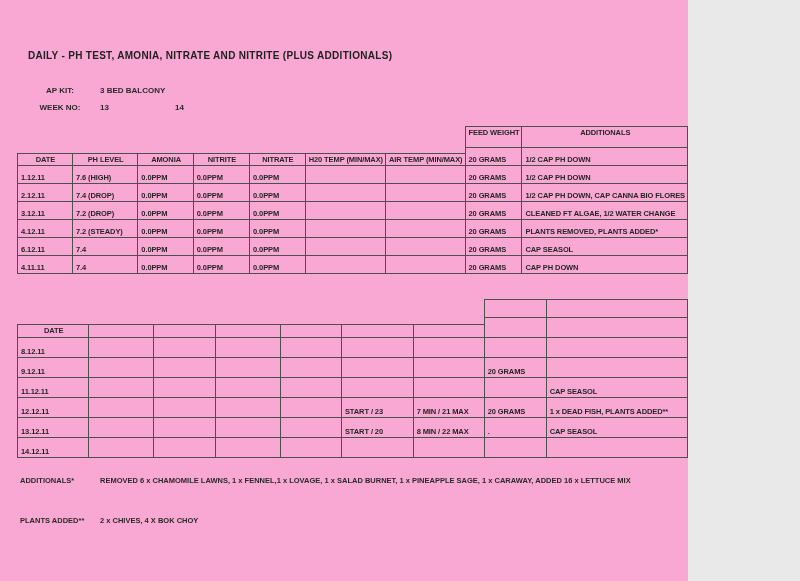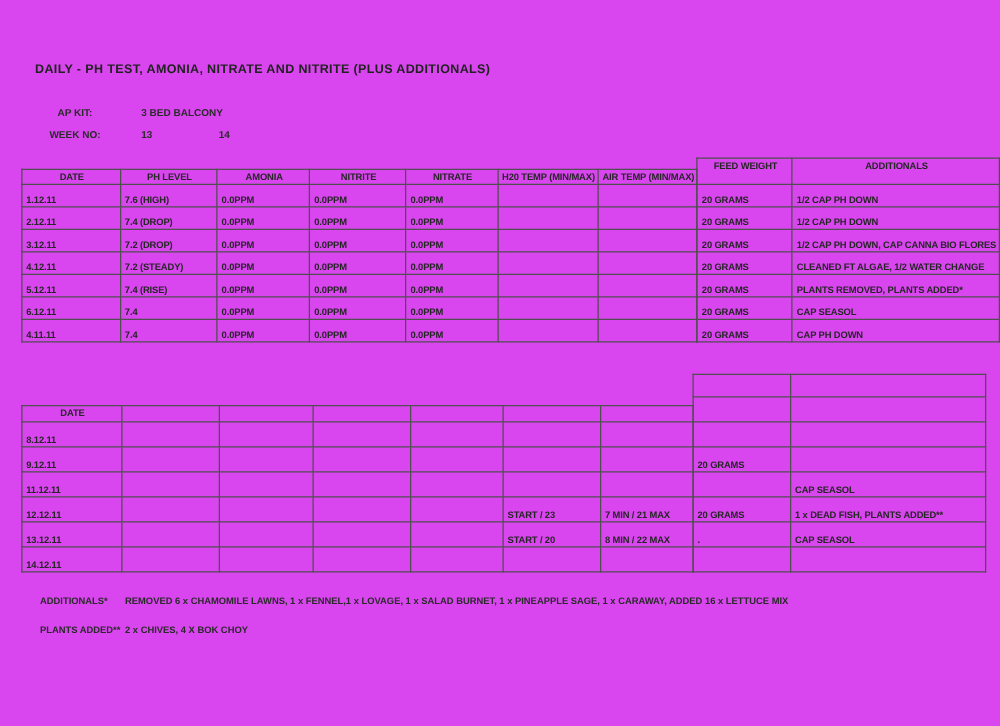--- a/index.html
+++ b/index.html
@@ -1,32 +1,32 @@
 <!DOCTYPE html>
 <html><head>
 <meta charset="utf-8">
 <style>
   * { box-sizing: border-box; }
   html,body { margin:0; padding:0; background:#e9e9e9; }
   .page {
     position: relative;
-    width: 800px; height: 581px;
-    background: #d946ef;
+    width: 688px; height: 581px;
+    background: #f9a8d4;
     font-family: "Liberation Sans", "DejaVu Sans", sans-serif;
     color: #1f1f1f;
     overflow: hidden;
   }
   .title {
     position: absolute; left: 28px; top: 50px;
     font-size: 10px; font-weight: bold; letter-spacing: .3px;
     color: #222;
   }
   .meta-row { position: absolute; left: 20px; font-size: 8px; font-weight: bold; color:#2a2a2a;text-align:center; }
   .meta-label { display: inline-block; width: 80px; }
-  .meta-val { position: absolute; left: 80px; top: 0; white-space: nowrap; margin-left: 13px; }
+  .meta-val { position: absolute; left: 80px; top: 0; white-space: nowrap; }
   .meta-val2 { position: absolute; left: 155px; top: 0; white-space: nowrap; }
   .meta-apkit { top: 86px; }
   .meta-week { top: 103px; }
 
   .tbl-wrap { position: absolute; left: 17px; display: flex; align-items: flex-end; }
   .tbl-wrap-1 { top: 126px; }
   .tbl-wrap-2 { top: 299px; }
 
   table { border-collapse: collapse; table-layout: fixed; }
   .tbl-right { margin-left: -1px; }
@@ -45,22 +45,22 @@
   .t1 .hl th { height: 12px; }
   .t1 .hr th { height: 21px; }
   .t1 td { height: 18px; }
   
   .t2 .hl th { height: 13px; }
   .t2 .hr th { height: 18px; }
   .t2 td { height: 20px; }
 
   .notes { position: absolute; left: 20px; font-size: 7.5px; font-weight: bold; color:#2a2a2a; }
   .note-1 { top: 476px; }
-  .note-2 { top: 499px; }
-  .note-label { position: absolute; left: 0; top: 0; white-space: nowrap; margin-left: 12px; }
+  .note-2 { top: 516px; }
+  .note-label { position: absolute; left: 0; top: 0; white-space: nowrap; }
   .note-text { position: absolute; left: 80px; top: 0; white-space: nowrap; }
   .note-row { position: relative; height: 14px; width: 760px; }
 </style>
 </head>
 <body>
 
 <div class="page">
 
   <div class="title">DAILY - PH TEST, AMONIA, NITRATE AND NITRITE (PLUS ADDITIONALS)</div>
 
@@ -131,29 +131,20 @@
           <tr>
             <td>4.12.11</td>
             <td>7.2 (STEADY)</td>
             <td>0.0PPM</td>
             <td>0.0PPM</td>
             <td>0.0PPM</td>
             <td></td>
             <td></td>
           </tr>
 
-          <tr>
-            <td>5.12.11</td>
-            <td>7.4 (RISE)</td>
-            <td>0.0PPM</td>
-            <td>0.0PPM</td>
-            <td>0.0PPM</td>
-            <td></td>
-            <td></td>
-          </tr>
 
           <tr>
             <td>6.12.11</td>
             <td>7.4</td>
             <td>0.0PPM</td>
             <td>0.0PPM</td>
             <td>0.0PPM</td>
             <td></td>
             <td></td>
           </tr>

